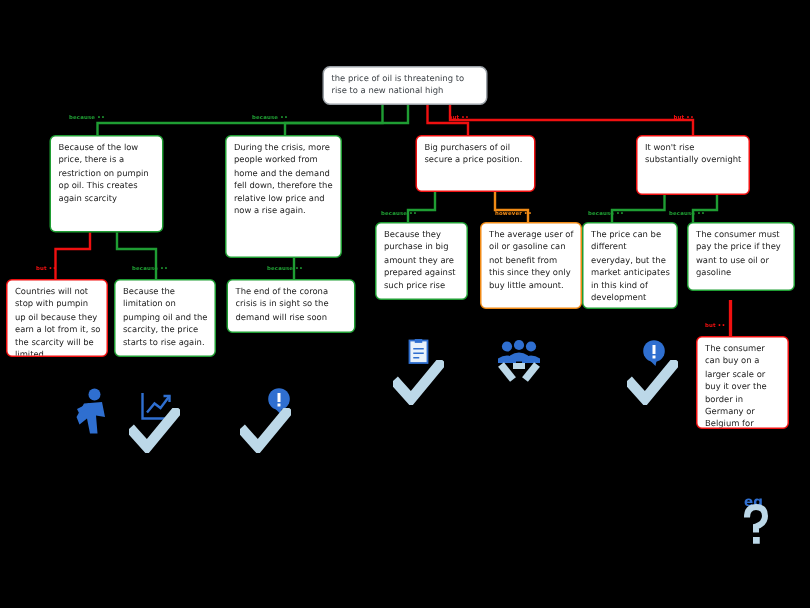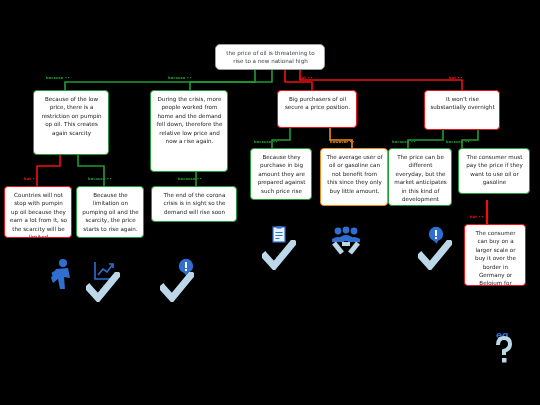--- a/index.html
+++ b/index.html
@@ -1,21 +1,21 @@
 <!DOCTYPE html>
 <html><head>
 <meta charset="utf-8">
 <style>
   html,body{margin:0;padding:0;}
   body{
     width:540px;height:405px;background:#000000;overflow:hidden;
     font-family:"DejaVu Sans","Liberation Sans",sans-serif;
     position:relative;
   }
-  #canvas{position:absolute;left:0;top:0;width:480px;height:405px;text-align:center;}
+  #canvas{position:absolute;left:0;top:0;width:480px;height:405px;}
   svg.links{position:absolute;left:0;top:0;width:540px;height:405px;pointer-events:none;}
 
   .node{
     position:absolute;background:#ffffff;color:#222222;
     border-radius:4px;box-sizing:border-box;
     font-size:5.6px;line-height:1.5;
     padding:4px 4px 4px 5px;
     overflow:hidden;
   }
   .node.green{border:1.4px solid #1f9d33;}

